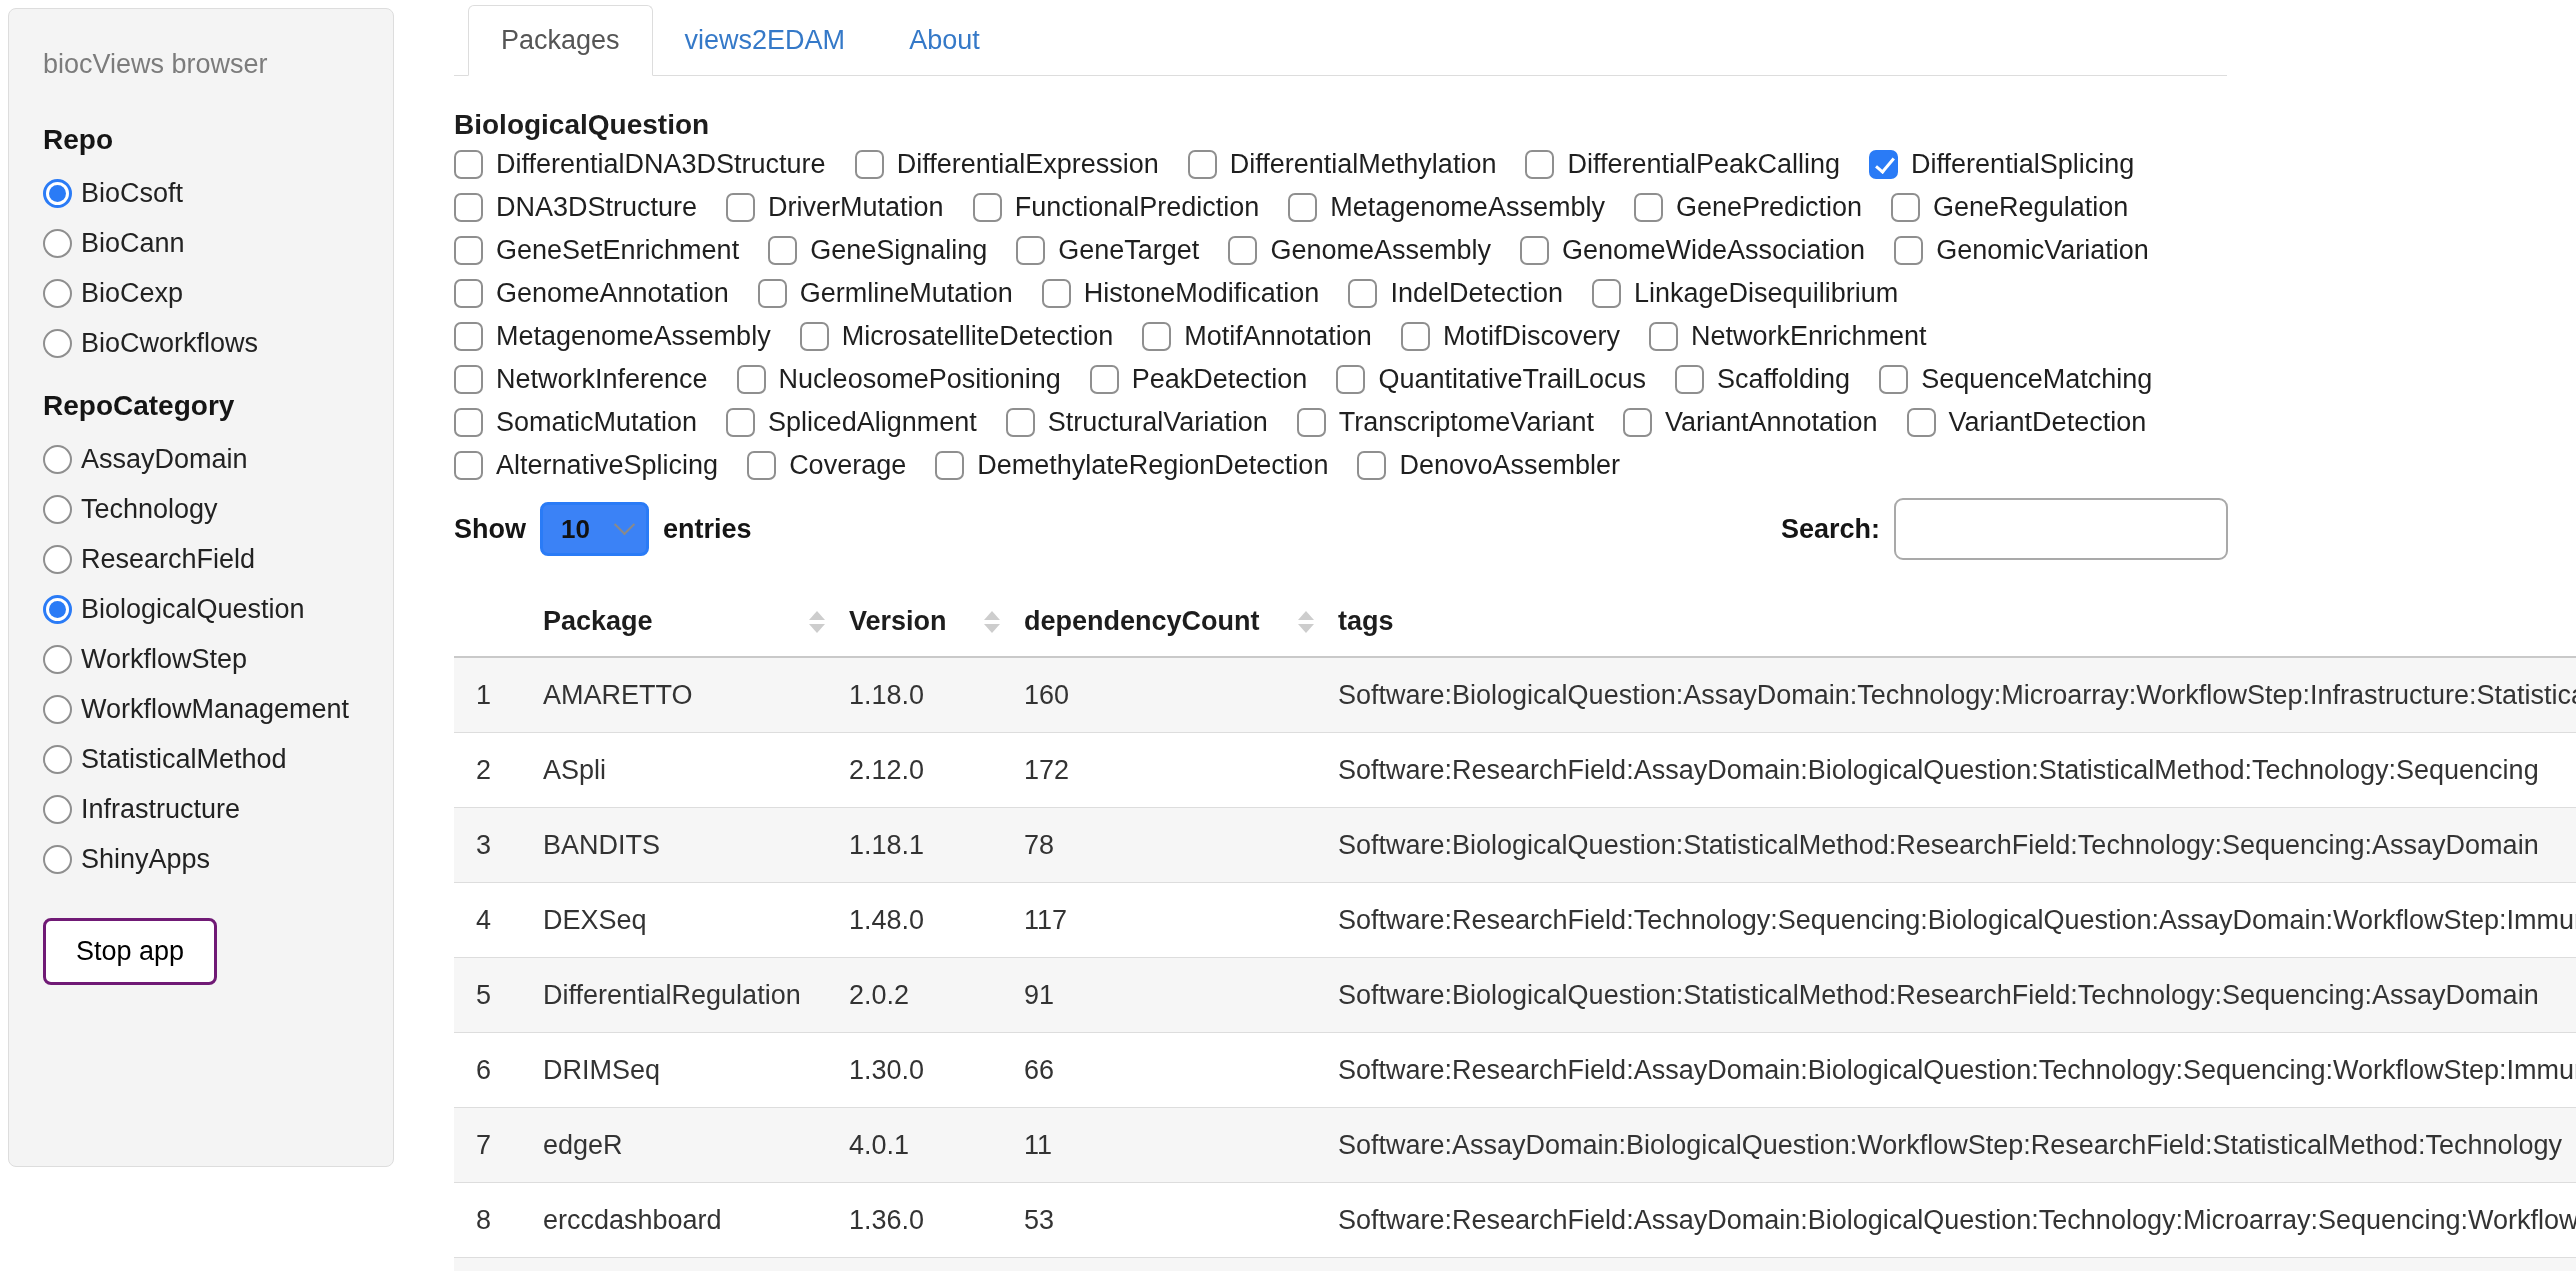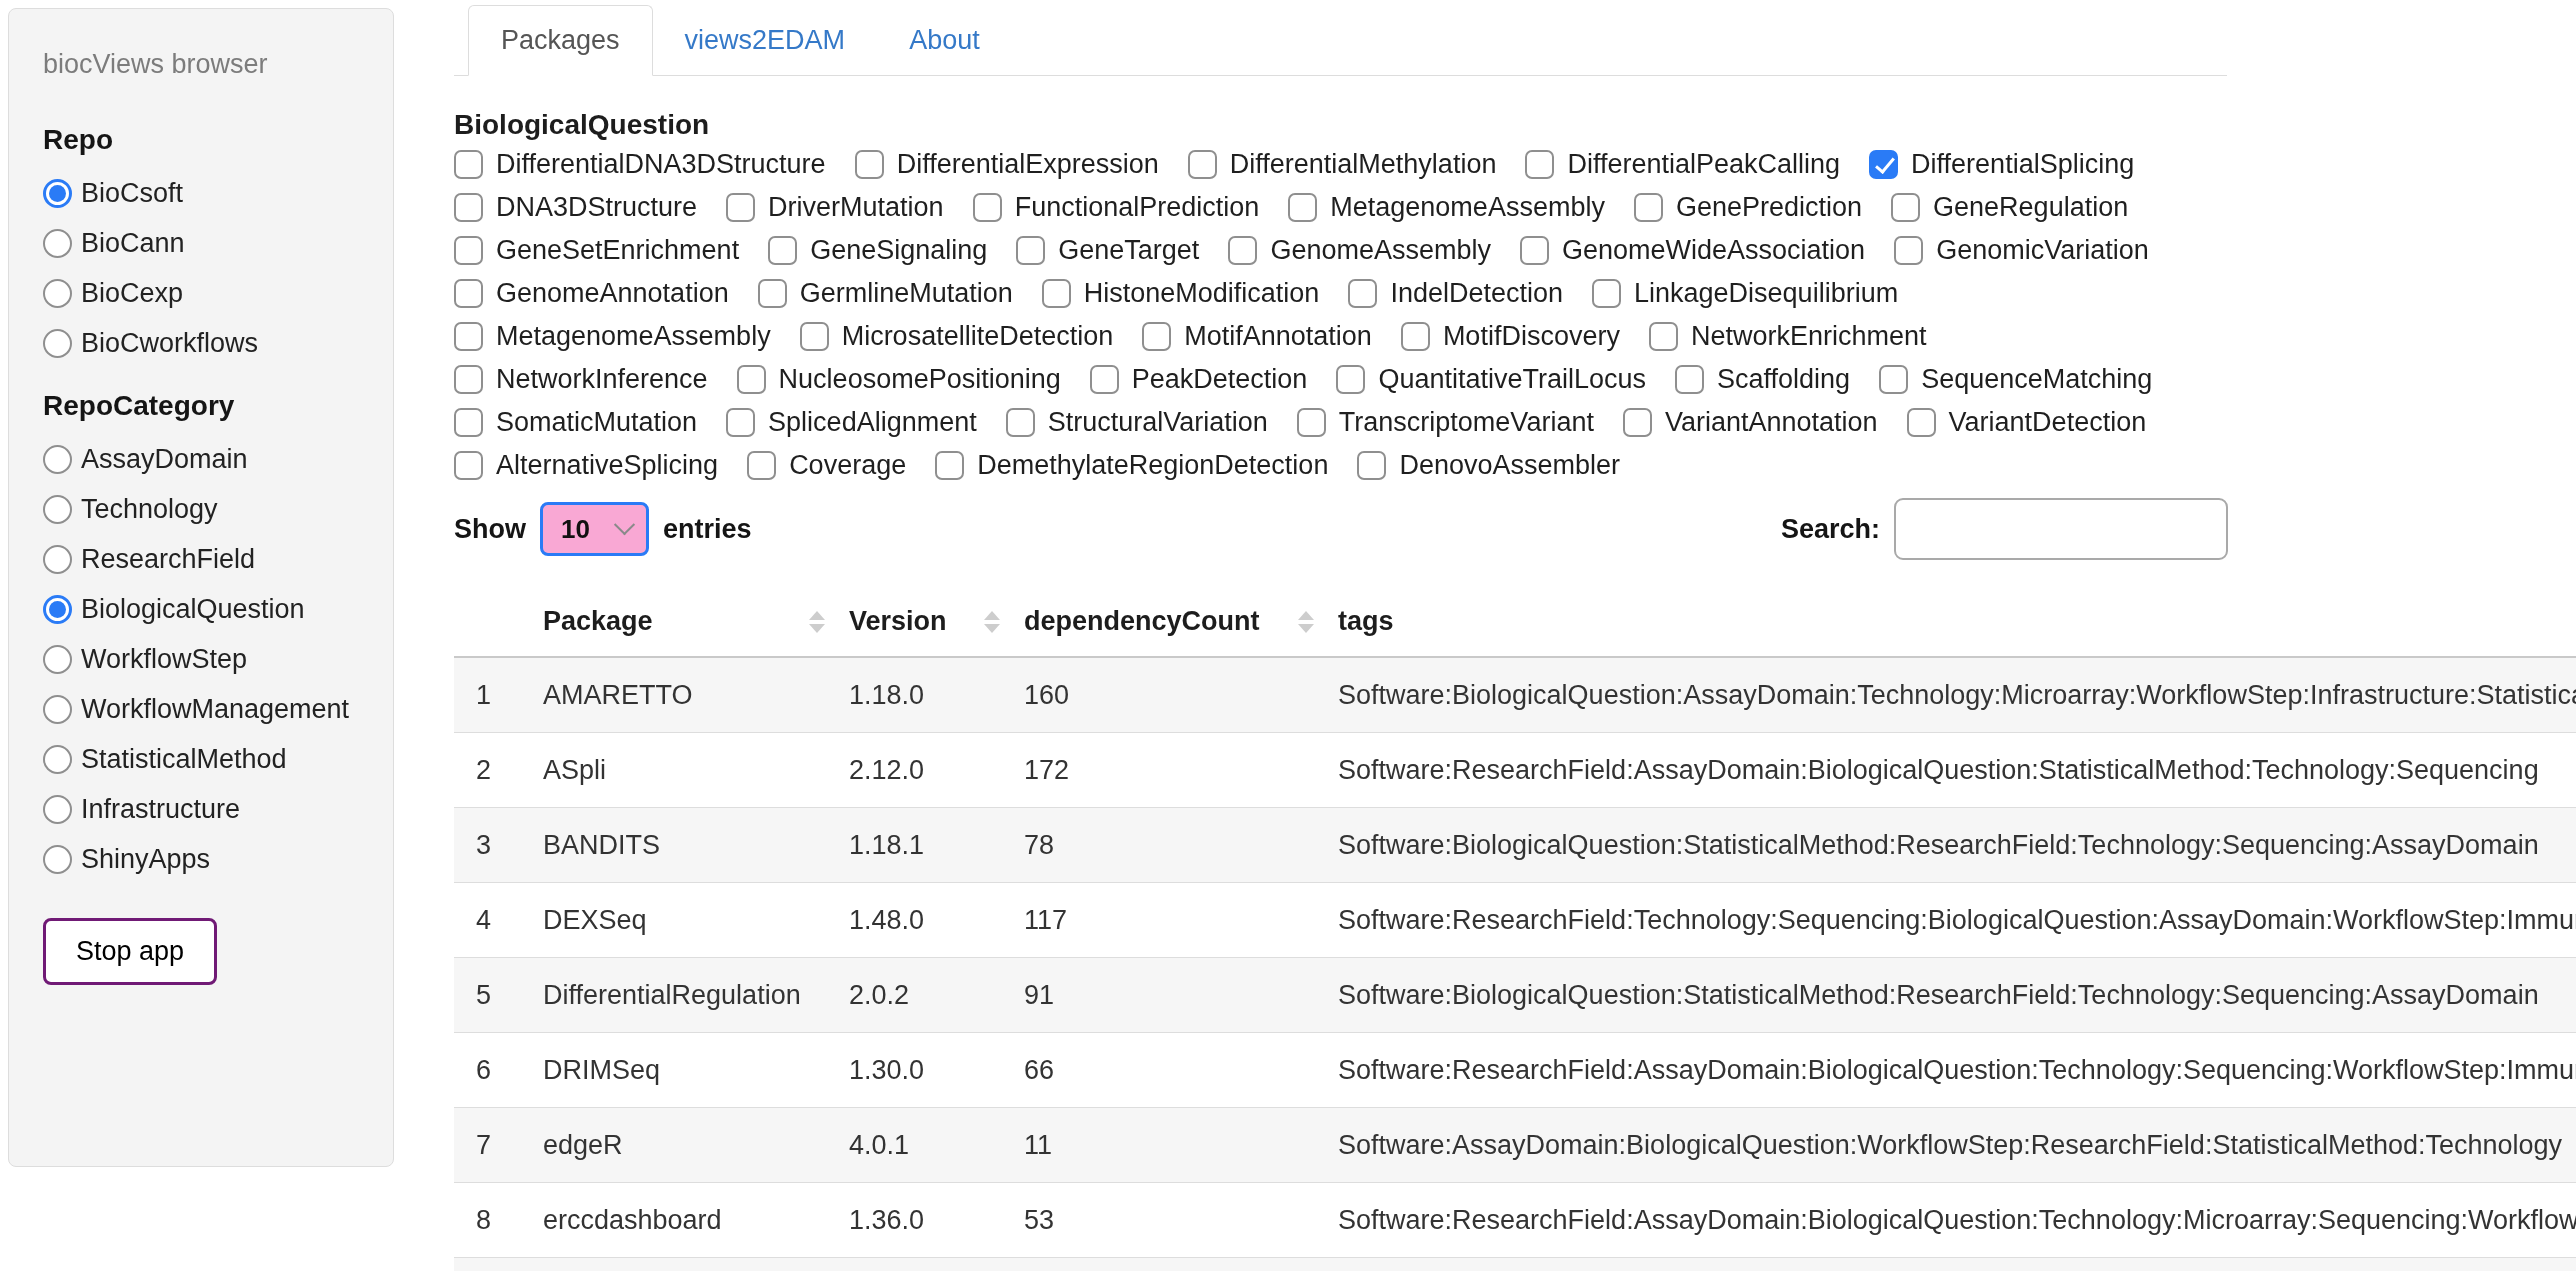--- a/index.html
+++ b/index.html
@@ -51,21 +51,21 @@
     border:solid #fff;border-width:0 3px 3px 0;transform:rotate(40deg);
   }
   
   .controls{
     position:absolute;left:454px;top:495px;width:1774px;height:68px;
     display:flex;align-items:center;justify-content:space-between;
   }
   .ctrl-left,.ctrl-right{display:flex;align-items:center;gap:14px;}
   .ctrl-label{font-size:27px;font-weight:700;color:#151515;}
   .select-box{
-    width:109px;height:54px;border:3px solid #2a7bf6;border-radius:8px;background:#f9a8d4;
+    width:109px;height:54px;border:3px solid #2a7bf6;border-radius:8px;background:#3b82f6;
     box-sizing:border-box;display:flex;align-items:center;justify-content:space-between;
     padding:0 14px 0 18px;font-size:26px;font-weight:600;color:#111;cursor:pointer;
   }
   .chevron{width:13px;height:13px;border:solid #8a8a8a;border-width:0 2px 2px 0;
     transform:rotate(45deg) translate(-2px,-2px);margin-top:-4px;}
   .search-input{
     width:334px;height:62px;box-sizing:border-box;border:2px solid #a9a9a9;border-radius:9px;
     background:#fff;font-size:26px;padding:0 16px;font-family:inherit;outline:none;
   }
   

